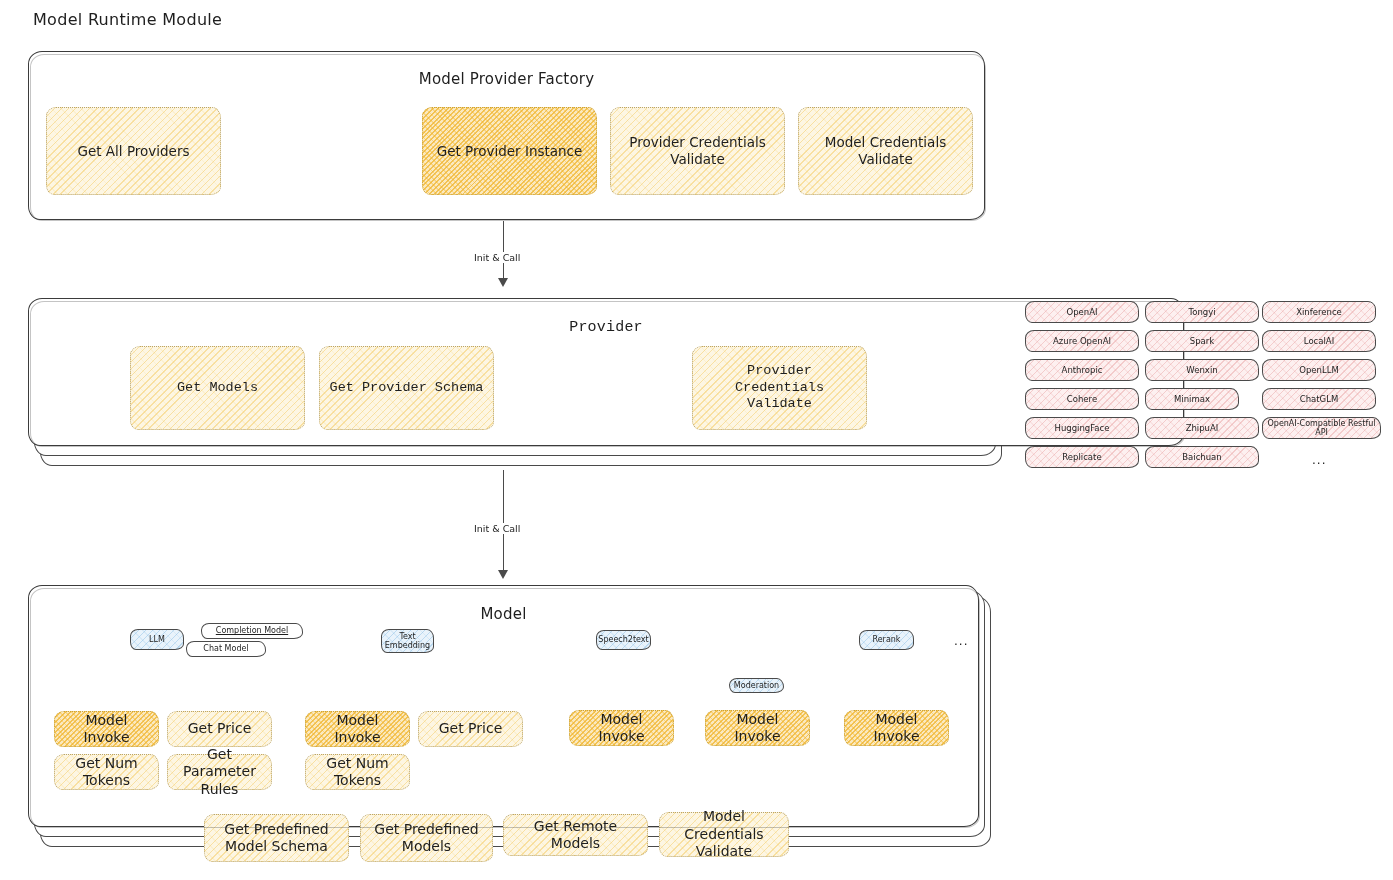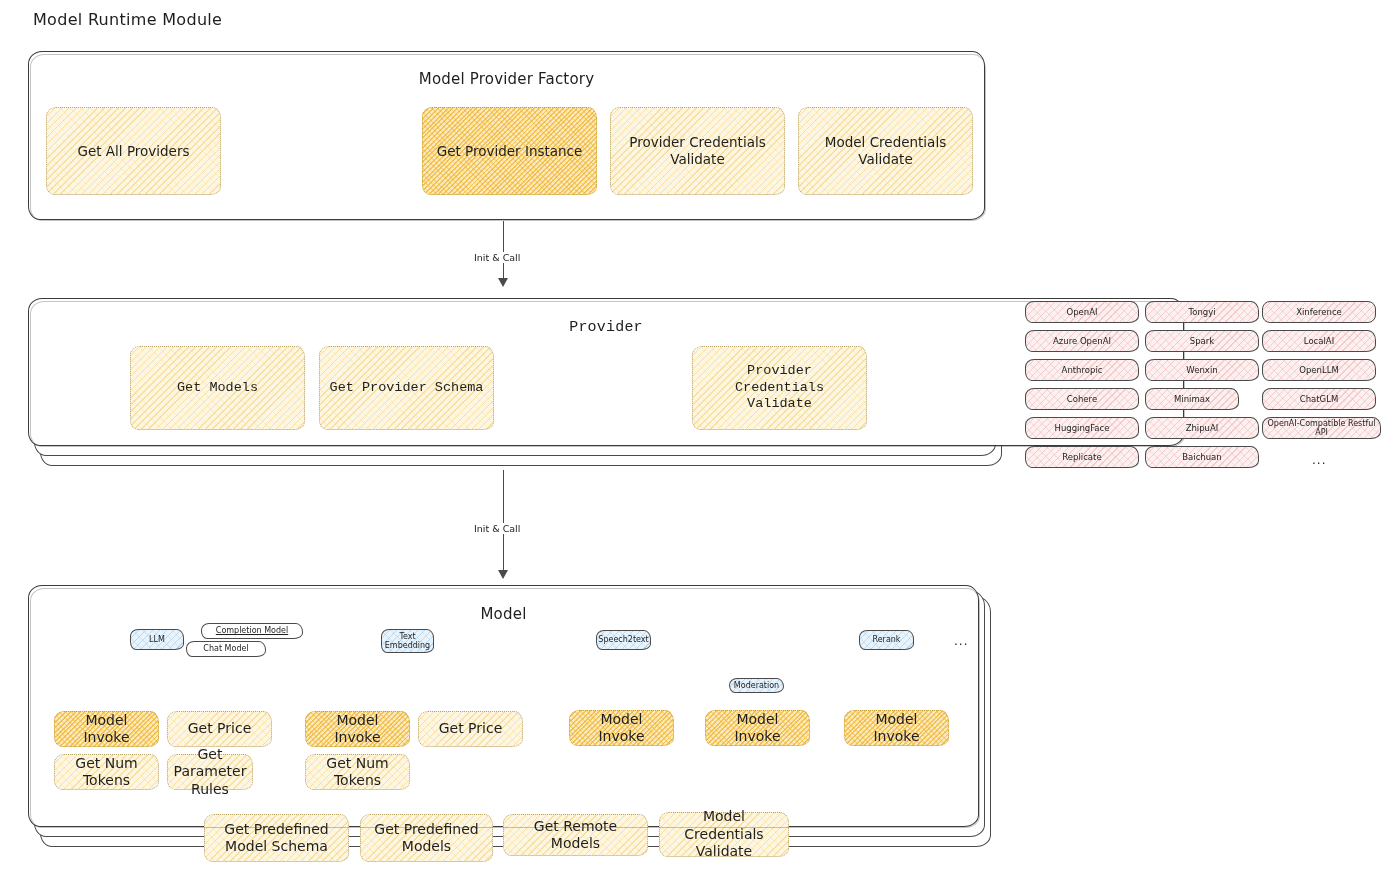--- a/index.html
+++ b/index.html
@@ -222,21 +222,21 @@
 <div class="sketch-box" style="left:28px; top:585px; width:951px; height:242px;">
   <div class="group-title" style="top:19px;">Model</div>
 
   <div class="badge" style="left:101px; top:43px; width:54px; height:21px;">LLM</div>
   <div class="badge plain" style="left:172px; top:37px; width:102px; height:16px;text-decoration:underline;">Completion Model</div>
   <div class="badge plain" style="left:157px; top:55px; width:80px; height:16px;">Chat Model</div>
 
   <div class="node hl small" style="left:25px; top:78px; width:105px; height:36px;">Model Invoke</div>
   <div class="node small" style="left:138px; top:78px; width:105px; height:36px;">Get Price</div>
   <div class="node small" style="left:25px; top:121px; width:105px; height:36px;">Get Num Tokens</div>
-  <div class="node small" style="left:138px; top:121px; width:86px; height:36px;">Get Parameter Rules</div>
+  <div class="node small" style="left:138px; top:121px; width:105px; height:36px;">Get Parameter Rules</div>
 
   <div class="badge" style="left:352px; top:43px; width:53px; height:24px;">Text Embedding</div>
 
   <div class="node hl small" style="left:276px; top:78px; width:105px; height:36px;">Model Invoke</div>
   <div class="node small" style="left:389px; top:78px; width:105px; height:36px;">Get Price</div>
   <div class="node small" style="left:276px; top:121px; width:105px; height:36px;">Get Num Tokens</div>
 
   <div class="badge" style="left:567px; top:44px; width:55px; height:20px;">Speech2text</div>
   <div class="node hl small" style="left:540px; top:77px; width:105px; height:36px;">Model Invoke</div>
 

